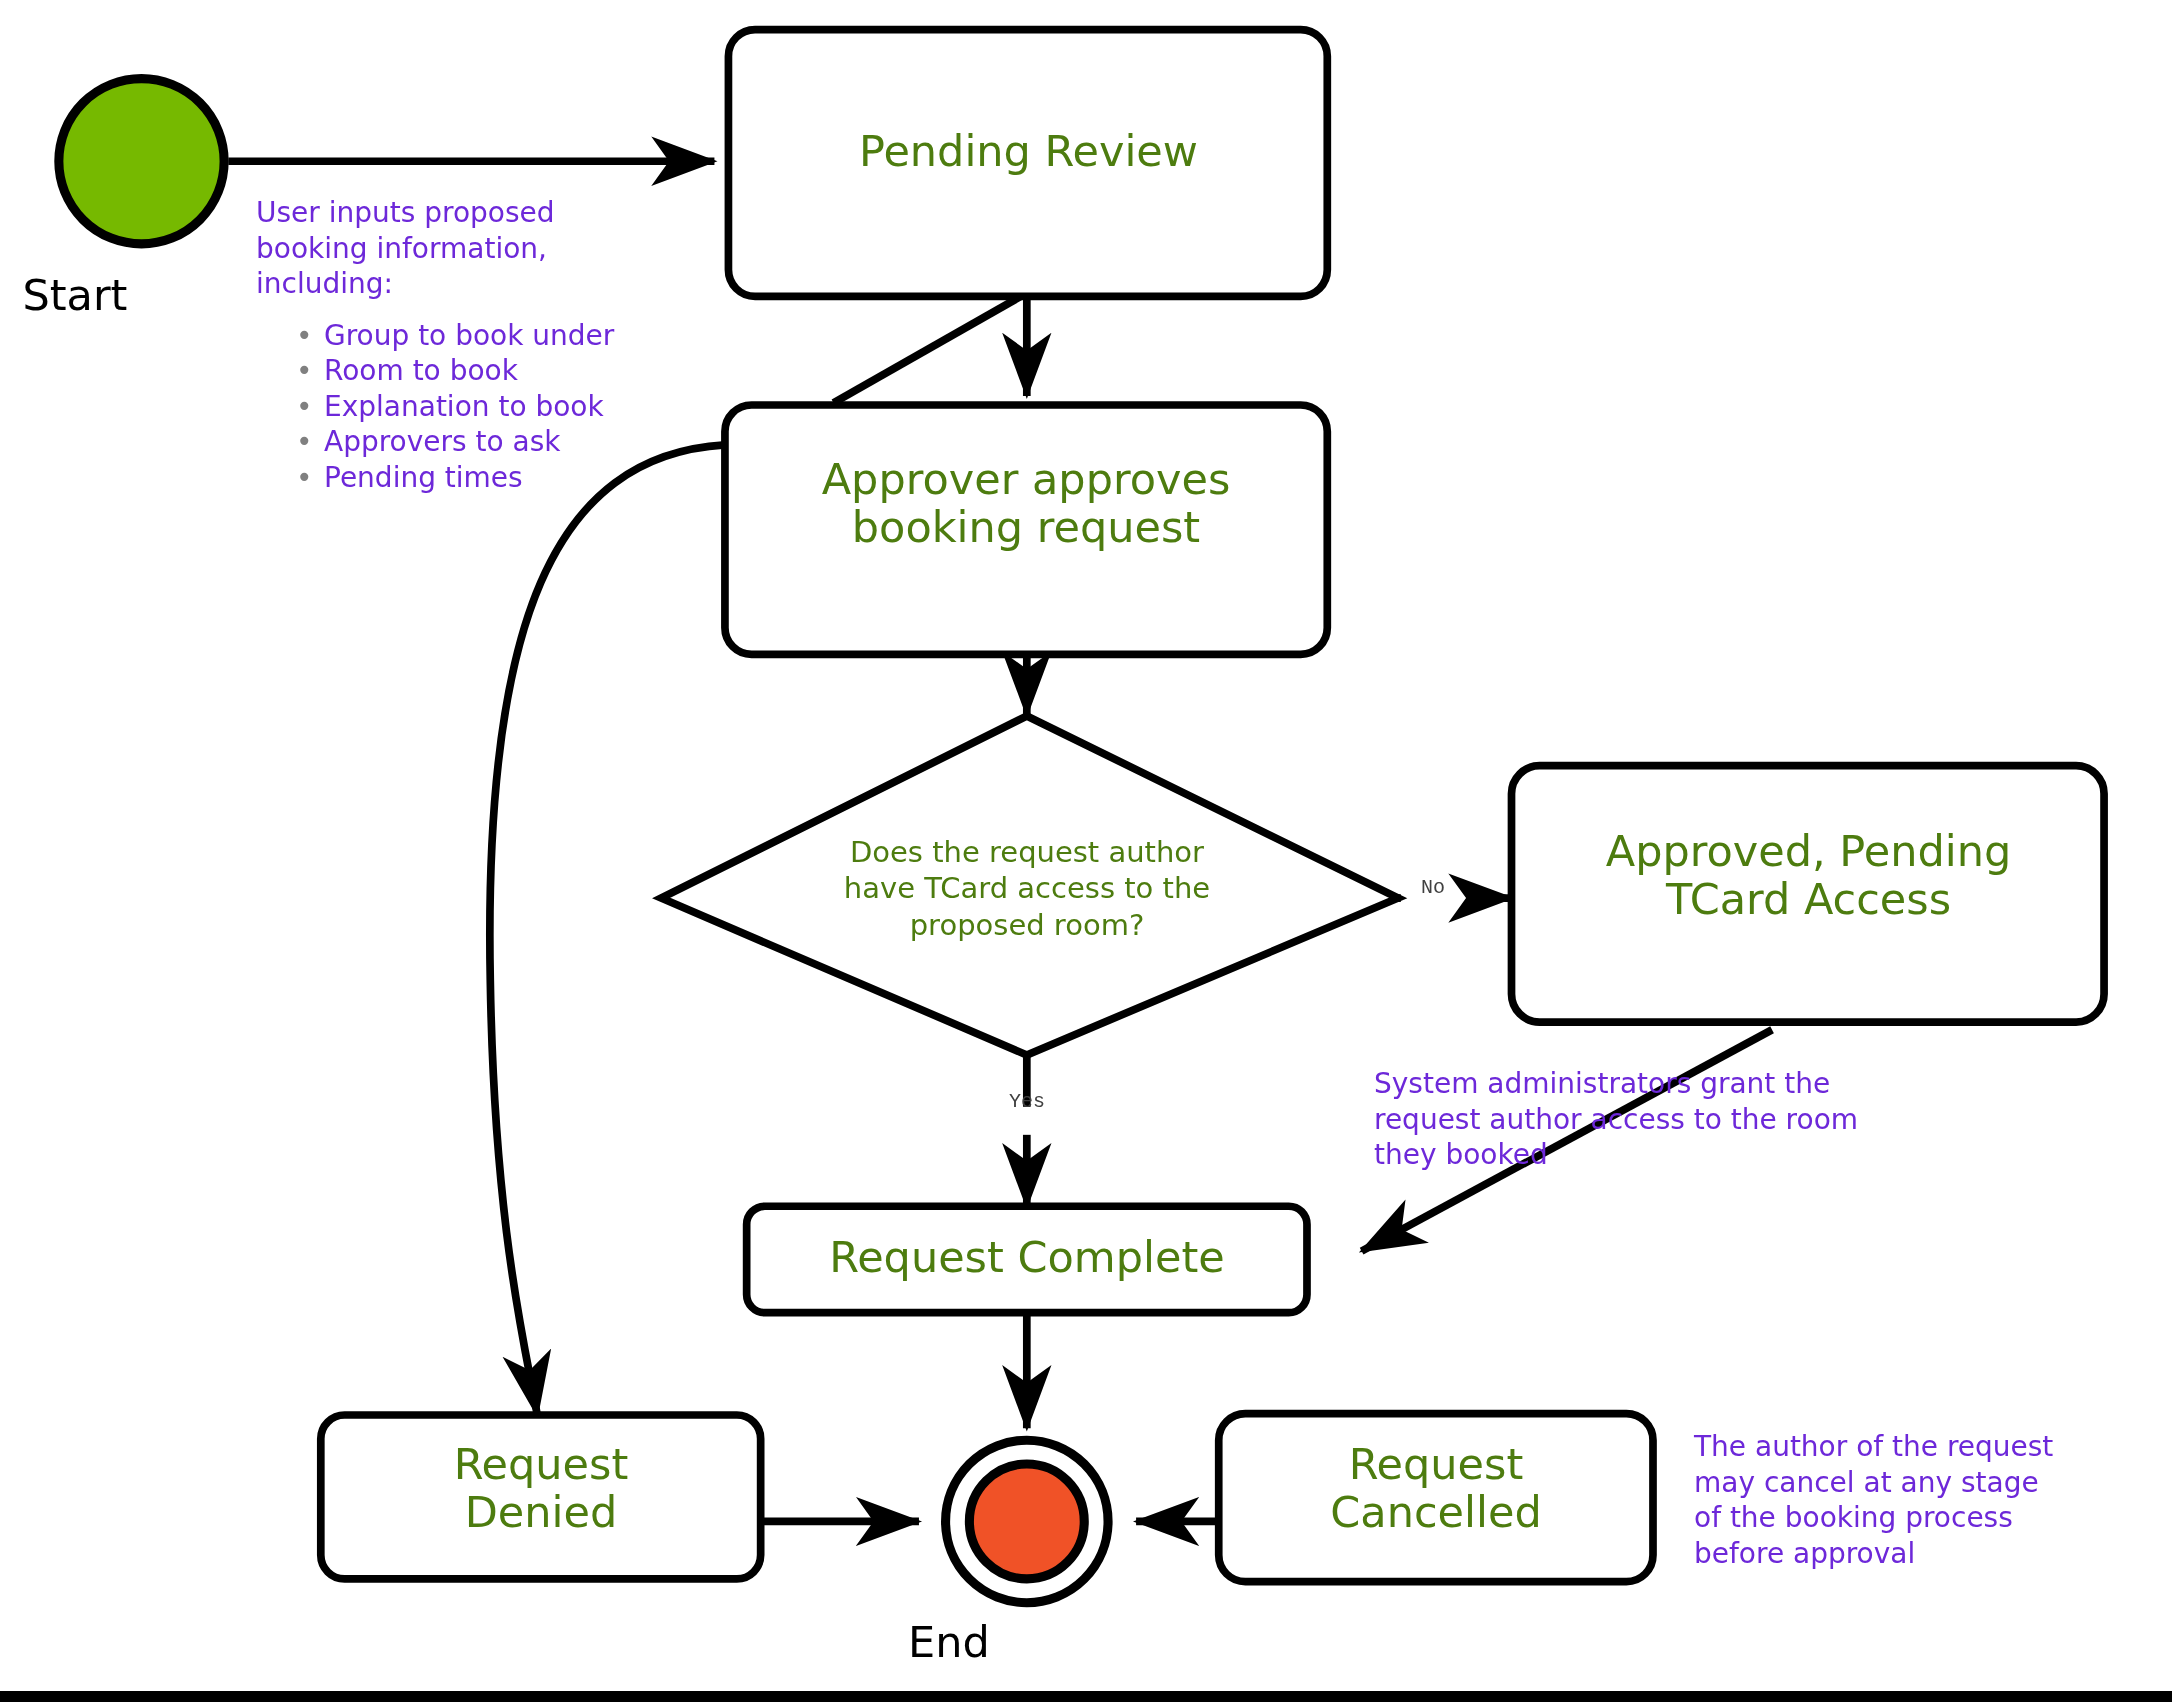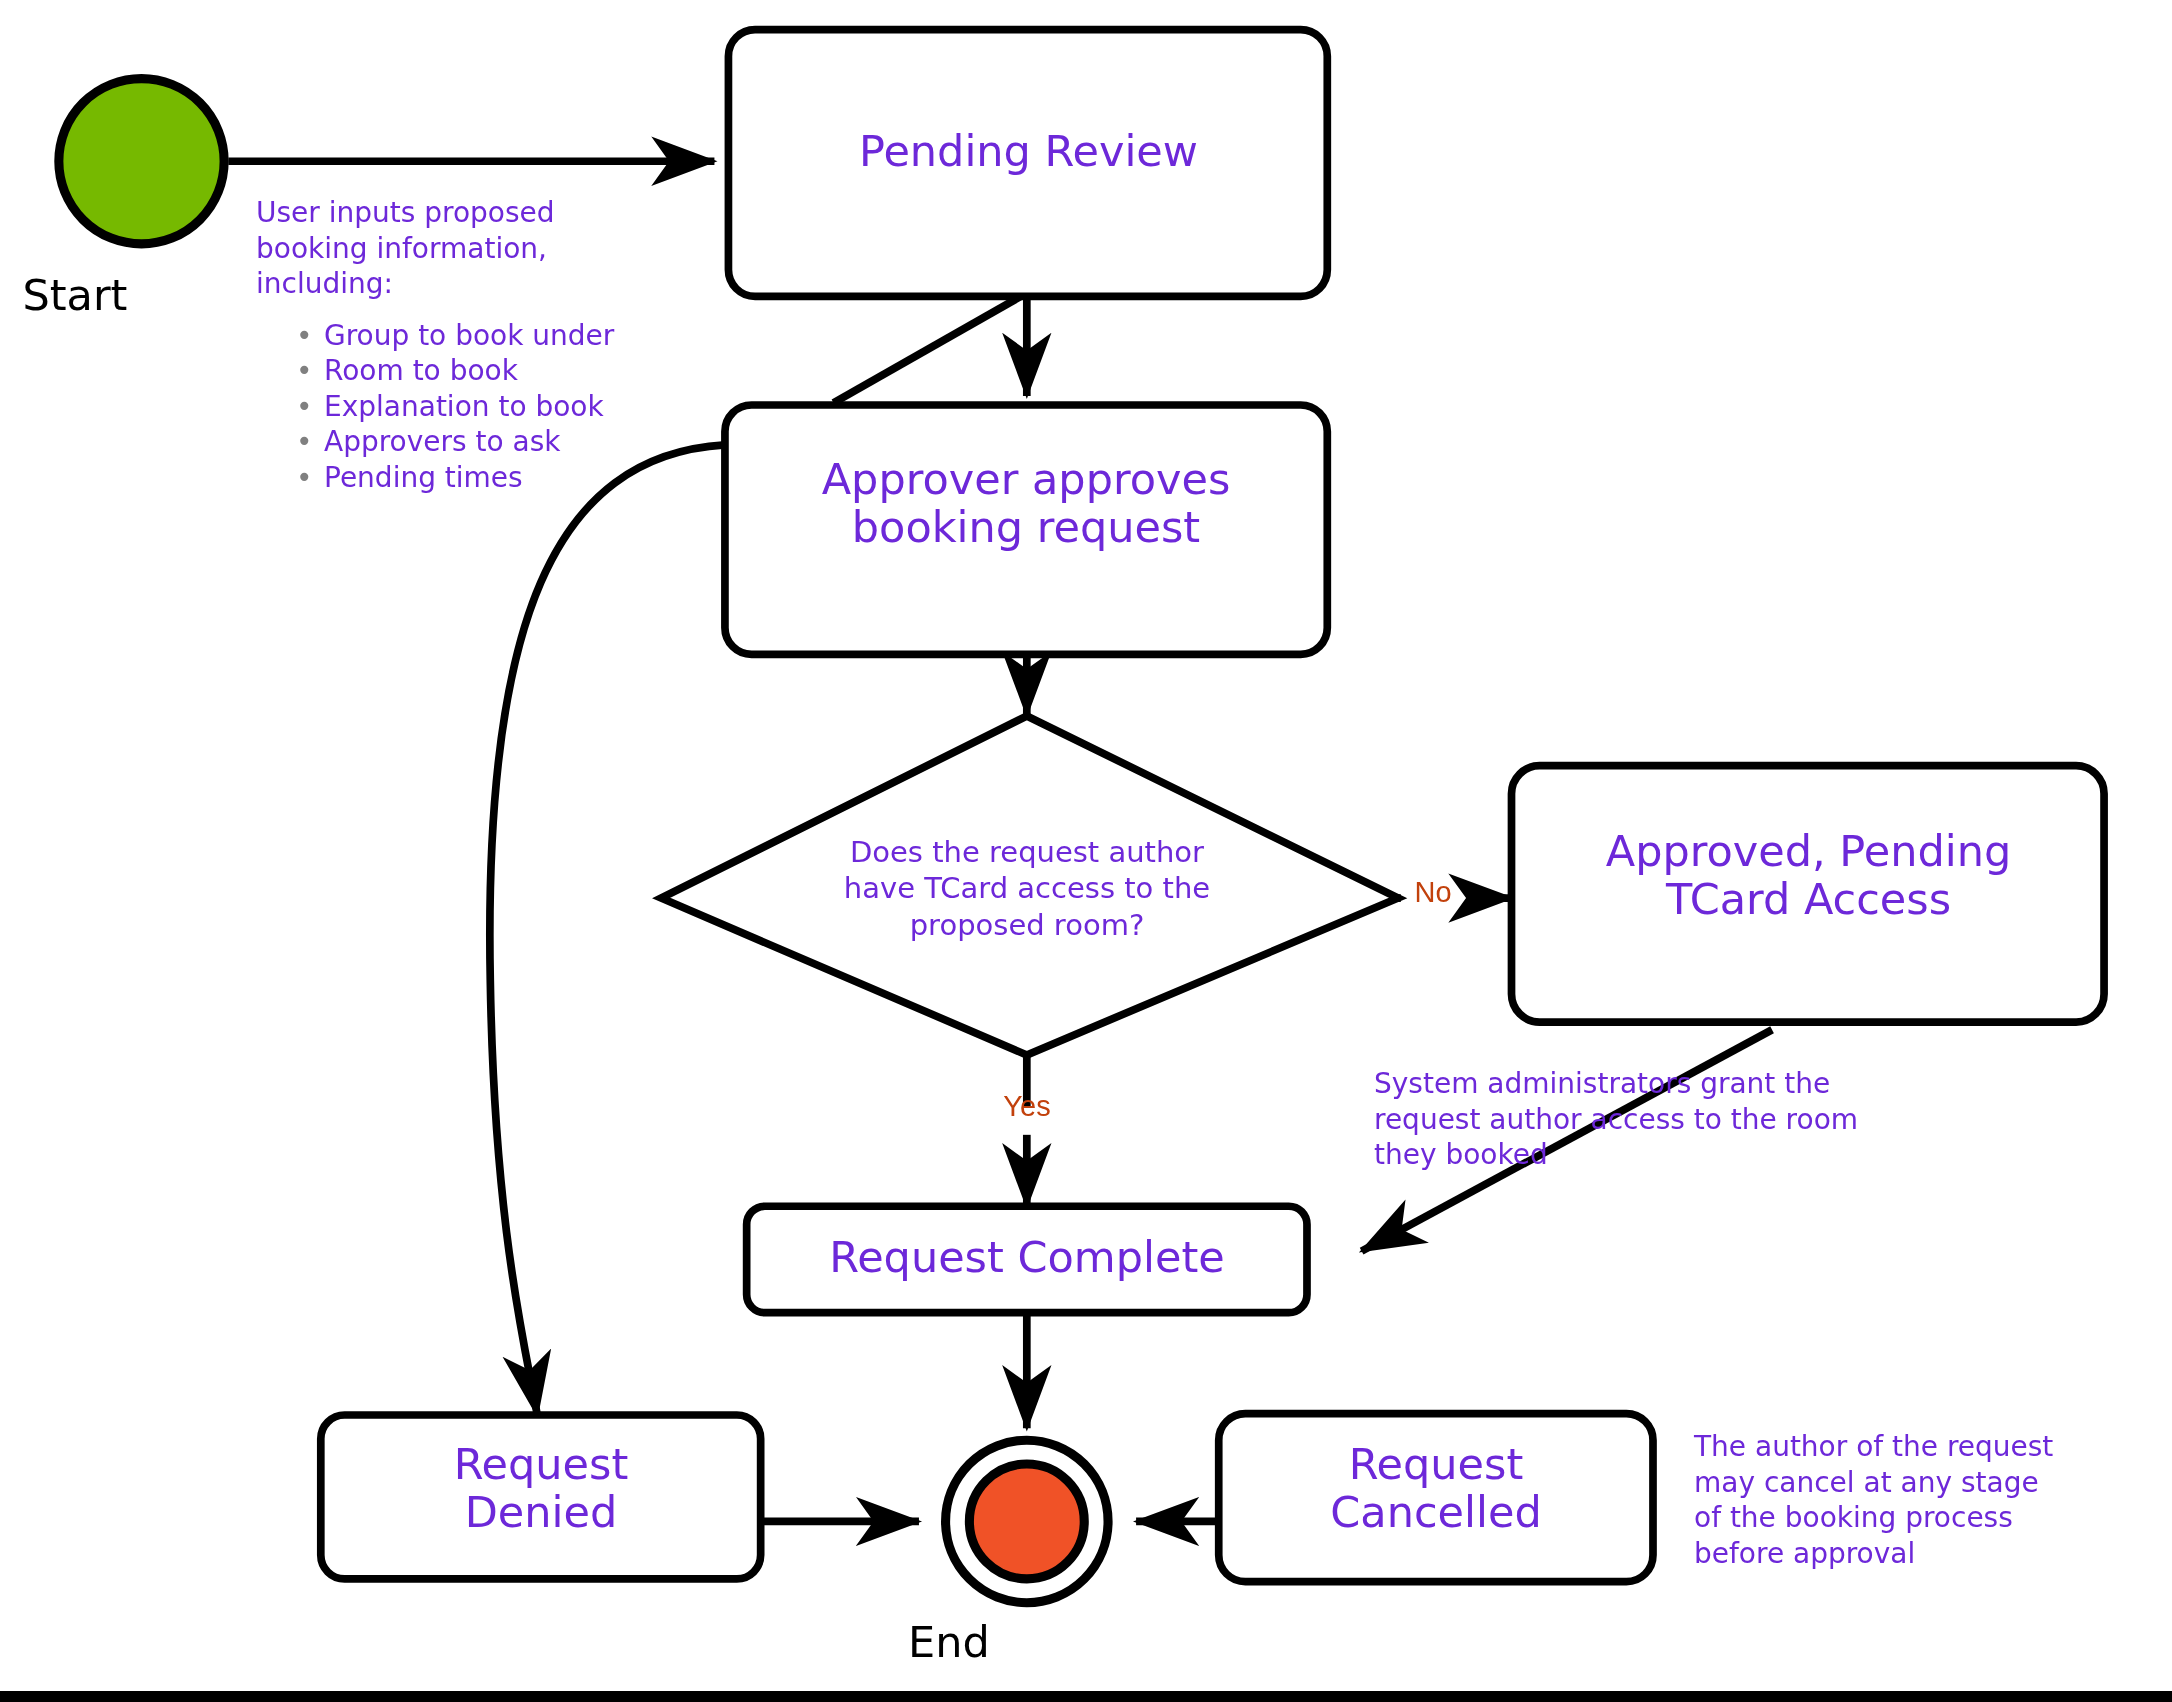--- a/index.html
+++ b/index.html
@@ -32,21 +32,21 @@
     stroke-width: 11;
   }
   .edge {
     fill: none;
     stroke: #000000;
     stroke-width: 11;
   }
   .node-label {
     position: absolute;
     text-align: center;
-    color: #6d28d9;
+    color: #4d7c0f;
     font-family: "DejaVu Sans", sans-serif;
     line-height: 1.12;
     white-space: pre-line;
     pointer-events: none;
   }
   .annot {
     position: absolute;
     color: #6d28d9;
     font-family: "DejaVu Sans", sans-serif;
     font-size: 28px;
@@ -63,23 +63,23 @@
   }
   .annot li::before {
     content: "\2022";
     position: absolute;
     left: 0;
     top: 0;
     color: #808080;
   }
   .edge-label {
     position: absolute;
-    color: #c2410c;
-    font-size: 29px;
-    font-family: Liberation Sans, sans-serif;
+    color: #404040;
+    font-size: 20px;
+    font-family: Liberation Mono, monospace;
     text-align: center;
   }
   .terminal-label {
     position: absolute;
     color: #000000;
     font-size: 41px;
     font-family: "DejaVu Sans", sans-serif;
     text-align: left;
   }
   .bottom-bar {

